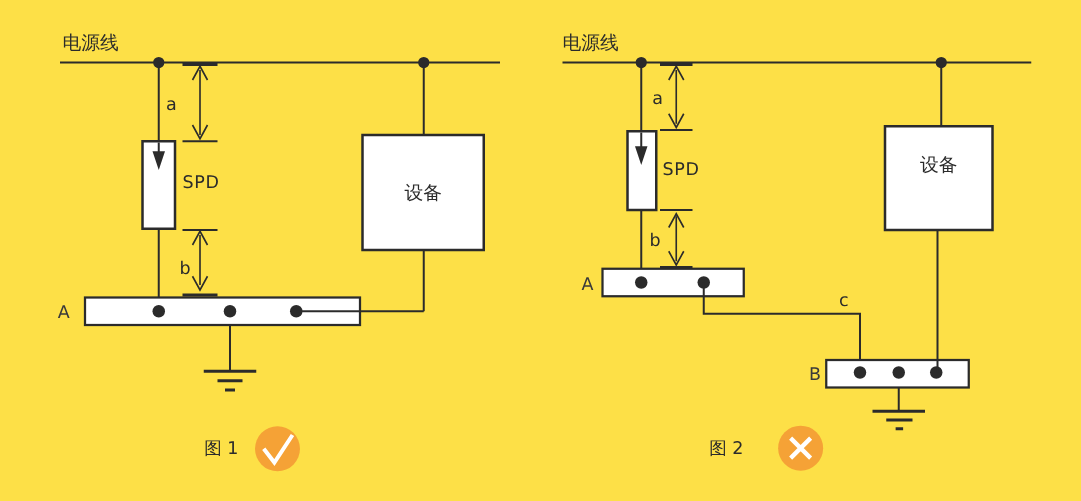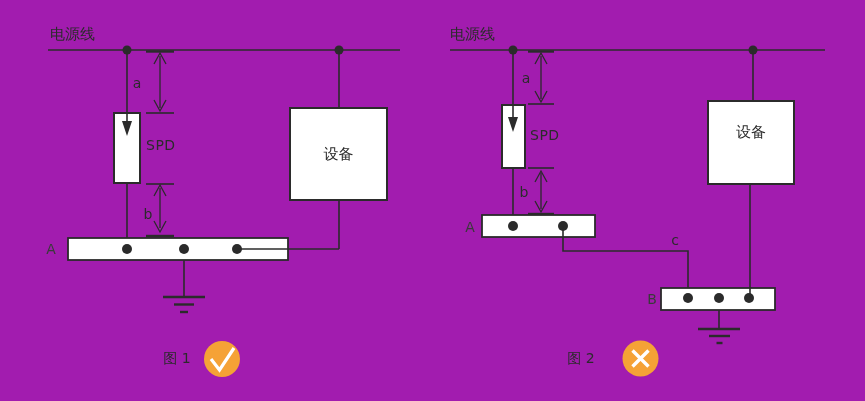--- a/index.html
+++ b/index.html
@@ -4,21 +4,21 @@
 <style>
   html, body {
     margin: 0;
     padding: 0;
     background: #ffffff;
   }
   .canvas {
     position: relative;
     width: 865px;
     height: 401px;
-    background: #a21caf;
+    background: #fde047;
     font-family: "DejaVu Sans", sans-serif;
     overflow: hidden;
   }
   svg { display: block; }
   svg text {
     font-family: "DejaVu Sans", "Liberation Sans", sans-serif;
     fill: #2b2b2b;
   }
   .lbl-cn   { font-size: 15px; }
   .lbl-dim  { font-size: 14px; }

